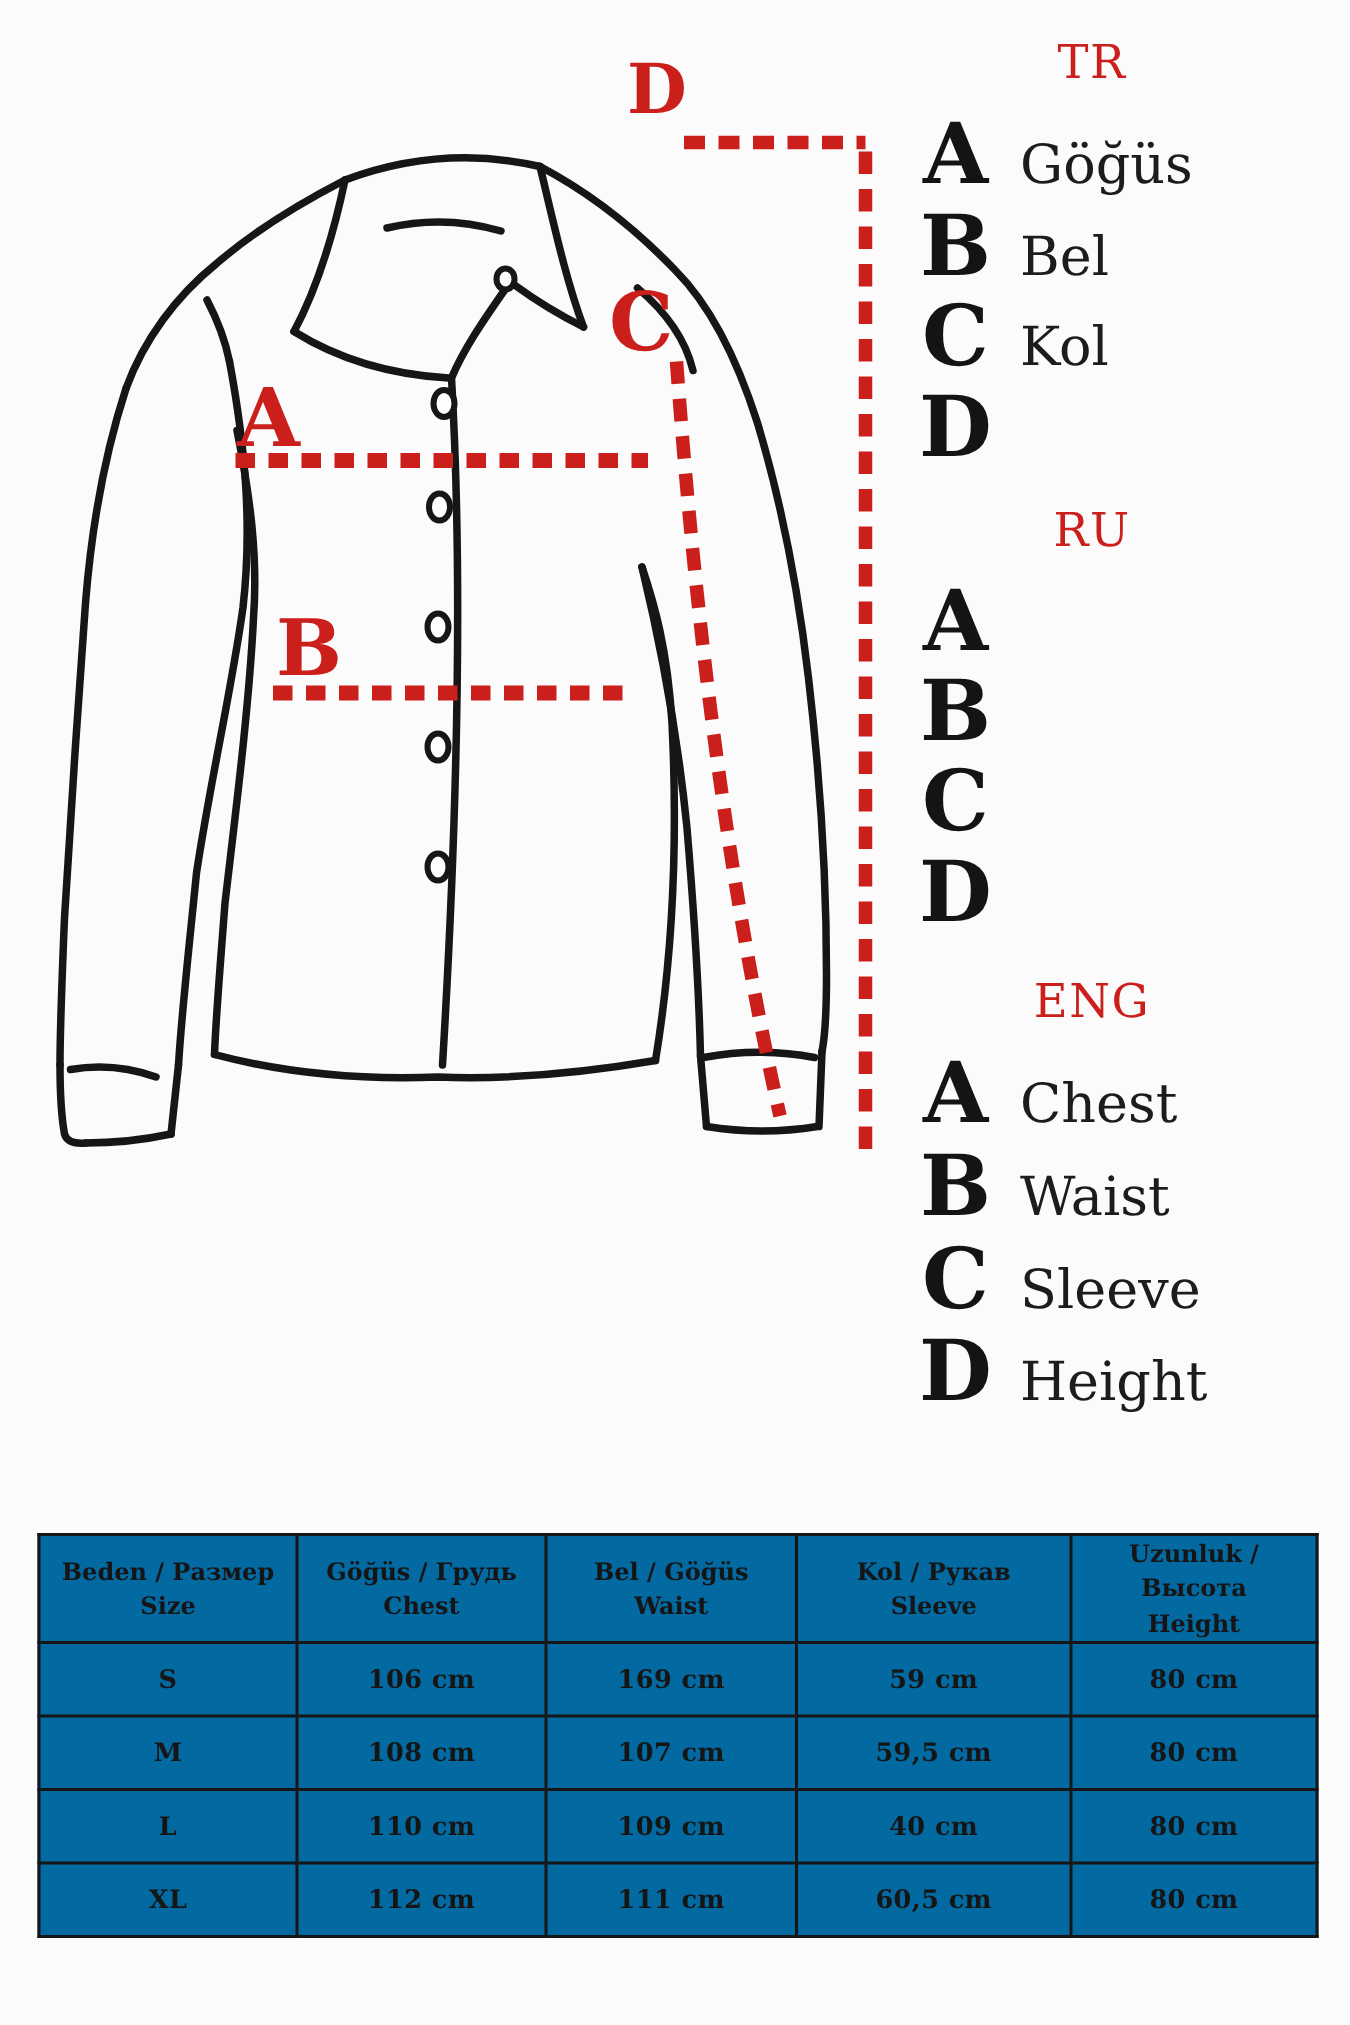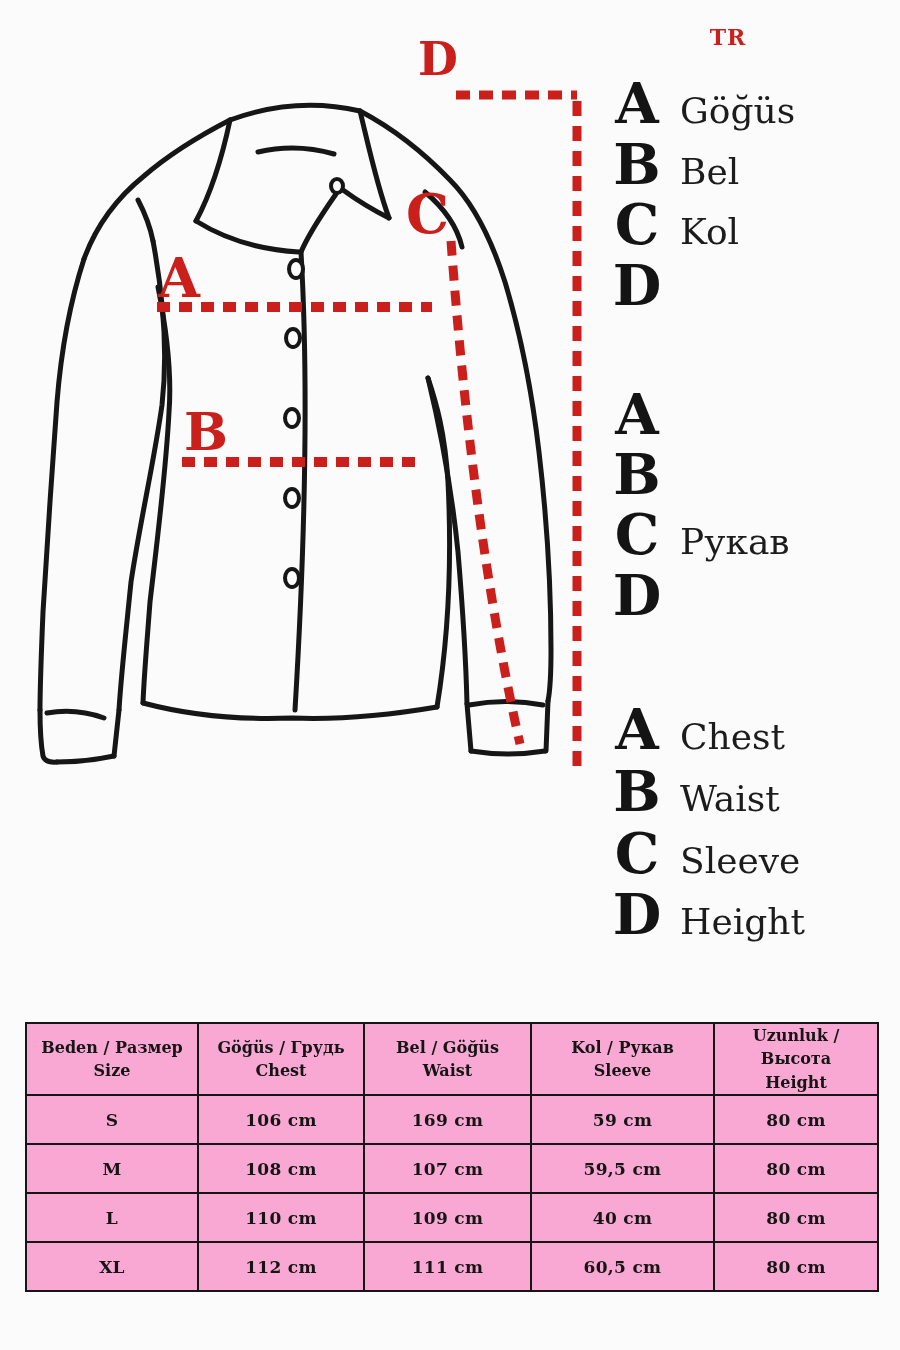--- a/index.html
+++ b/index.html
@@ -3,29 +3,29 @@
 <meta charset="utf-8">
 <style>
   html,body{margin:0;padding:0;background:#e9e9e9;}
   .screen{position:relative;width:900px;height:1350px;background:#fbfbfb;overflow:hidden;
           font-family:"DejaVu Serif", serif;color:#151515;}
   
   .diagram-svg{position:absolute;left:0;top:0;}
   
   .legend{position:absolute;left:0;top:0;width:900px;height:1010px;}
   .lhead{position:absolute;left:603px;width:250px;text-align:center;
-         font-size:22px;font-weight:bold;color:#cb1f1c;letter-spacing:1px;}
+         font-size:31px;font-weight:normal;color:#cb1f1c;letter-spacing:1px;}
   .lrow{position:absolute;left:608px;width:292px;height:62px;
         display:flex;align-items:baseline;}
   .lletter{display:inline-block;width:58px;text-align:center;
            font-size:56px;font-weight:bold;color:#141414;line-height:62px;}
   .llabel{font-size:36px;color:#1c1c1c;margin-left:14px;white-space:nowrap;}
   
   .size-table{position:absolute;left:25px;top:1022px;width:852px;
-              border-collapse:collapse;table-layout:fixed;background:#f9a8d4;}
+              border-collapse:collapse;table-layout:fixed;background:#0369a1;}
   .size-table td,.size-table th{border:2px solid #161616;text-align:center;
               vertical-align:middle;padding:0;color:#151515;}
   .size-table th{font-size:16px;font-weight:bold;line-height:1.45;height:70px;}
   .size-table td{font-size:17px;font-weight:bold;height:47px;letter-spacing:.3px;}
 </style>
 </head>
 <body>
 
 <div class="screen">
 
@@ -101,34 +101,35 @@
       <span class="llabel">Bel</span>
     </div>
     <div class="lrow" style="top:193px">
       <span class="lletter">C</span>
       <span class="llabel">Kol</span>
     </div>
     <div class="lrow" style="top:254px">
       <span class="lletter">D</span>
     </div>
 
+    <div class="lhead" style="top:336px">RU</div>
     <div class="lrow" style="top:383px">
       <span class="lletter">A</span>
     </div>
     <div class="lrow" style="top:443px">
       <span class="lletter">B</span>
     </div>
     <div class="lrow" style="top:503px">
       <span class="lletter">C</span>
-      <span class="llabel">Рукав</span>
     </div>
     <div class="lrow" style="top:564px">
       <span class="lletter">D</span>
     </div>
 
+    <div class="lhead" style="top:650px">ENG</div>
     <div class="lrow" style="top:698px">
       <span class="lletter">A</span>
       <span class="llabel">Chest</span>
     </div>
     <div class="lrow" style="top:760px">
       <span class="lletter">B</span>
       <span class="llabel">Waist</span>
     </div>
     <div class="lrow" style="top:822px">
       <span class="lletter">C</span>

